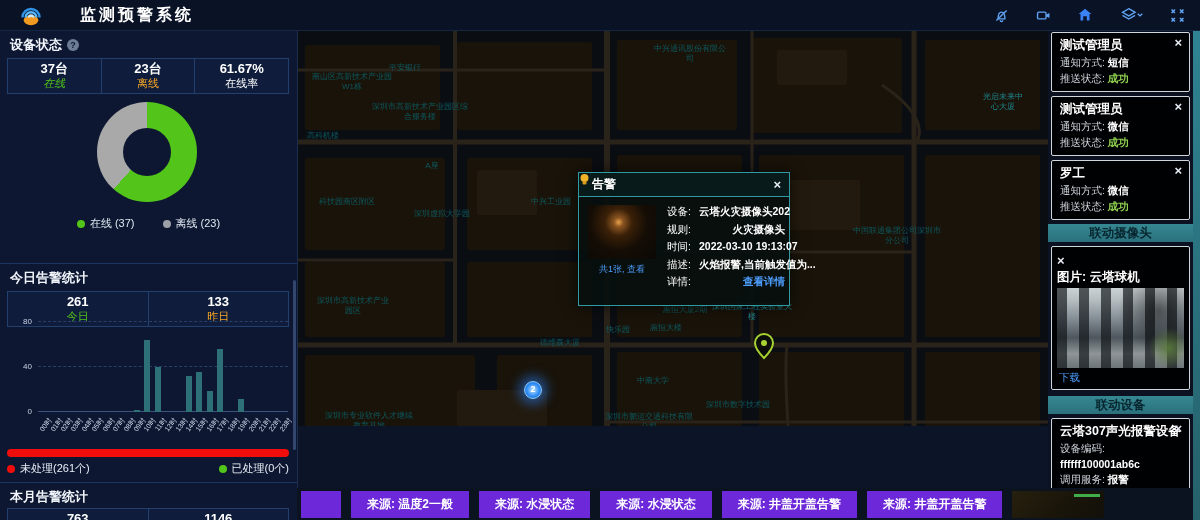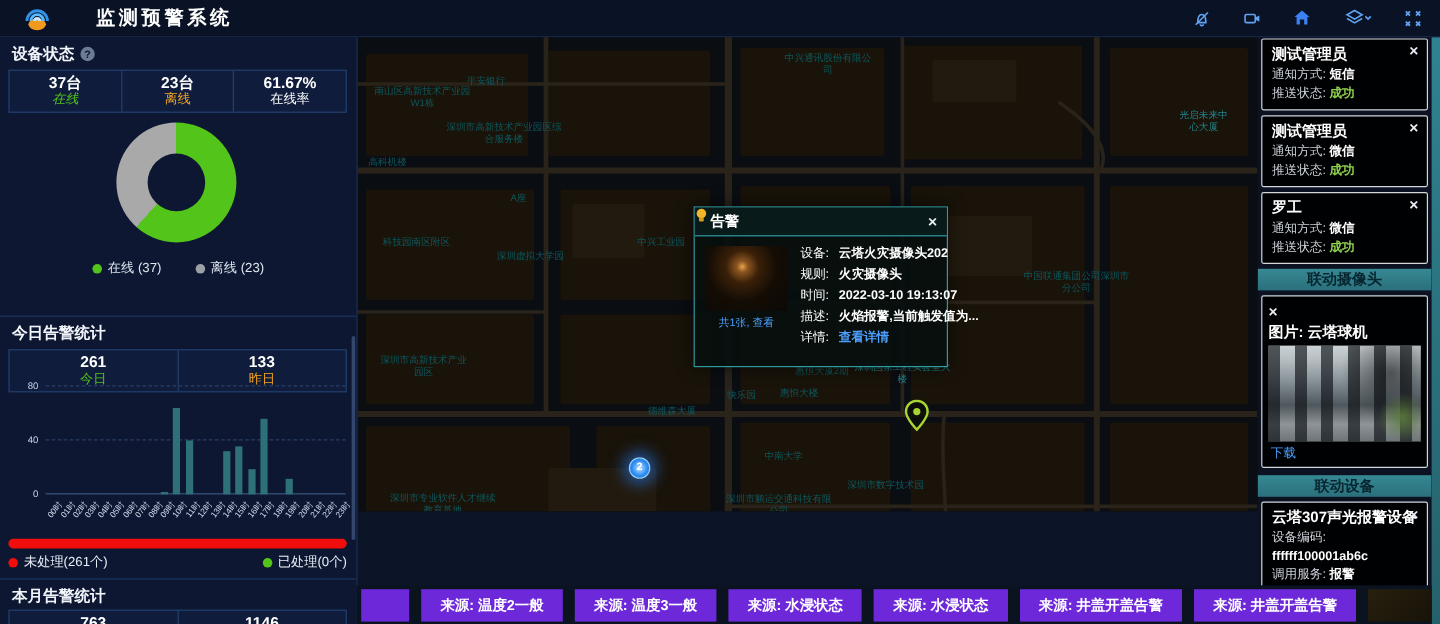--- a/index.html
+++ b/index.html
@@ -50,21 +50,21 @@
   .pin{position:absolute;transform:translate(-50%,-90%);}
   
   .popup{position:absolute;left:281px;top:142px;width:210px;height:132px;background:rgba(8,15,14,0.93);border:1px solid #2f9aa0;box-shadow:0 0 14px rgba(0,0,0,.65);z-index:20;}
   .popup-hd{height:23px;background:rgba(10,28,28,.9);border-bottom:1px solid #2f9aa0;display:flex;align-items:center;padding:0 8px;}
   .popup-title{font-size:12px;font-weight:bold;color:#fff;margin-left:5px;flex:1;}
   .close-x{color:#e8eef7;font-size:13px;line-height:13px;cursor:pointer;font-weight:bold;}
   .popup-body{position:relative;}
   .popup-img{position:absolute;left:9px;top:8px;width:68px;height:54px;background:radial-gradient(circle at 45% 32%,#e8a24a 0%,#8a5420 9%,#3a2008 26%,#140d05 55%,#0b0805 100%);}
   .popup-caption{position:absolute;left:9px;top:66px;width:68px;text-align:center;font-size:9px;color:#4d9fff;cursor:pointer;}
   .popup-rows{position:absolute;left:88px;top:6px;width:118px;}
-  .popup-row{display:flex;font-size:10.5px;line-height:17.5px;color:#fff;white-space:nowrap;}
+  .popup-row{display:flex;font-size:10.5px;line-height:17.5px;color:#fff;white-space:nowrap;justify-content:space-between;}
   .popup-row .lb{width:32px;flex:none;}
   .popup-row .vl{font-weight:bold;}
   .popup-row .vl.link{color:#4d9fff;font-weight:bold;cursor:pointer;}
   
   .right{position:absolute;left:1048px;top:30px;width:145px;height:458px;background:#0c1222;overflow:hidden;z-index:15;}
   .ncard{position:relative;margin:2px 3px 4px 3px;background:rgba(0,0,0,.92);border:1px solid #cfd6dc;border-radius:2px;padding:4px 8px 5px 8px;}
   .ncard .card-x{position:absolute;right:7px;top:3px;}
   .card-title{font-size:12.5px;font-weight:bold;color:#fff;line-height:17px;margin-bottom:1px;}
   .card-row{font-size:10.5px;line-height:15.5px;color:#fff;}
   .card-row .lb{color:#ccd3da;}
@@ -412,19 +412,18 @@
         <div class="card-row"></div>
       </div>
     </div>
 </div>
 
 <div class="v-scrollbar"></div>
 
 <div class="ticker" id="ticker">
     <span class="chip cut"></span>
     <span class="chip">来源: 温度2一般</span>
-    <span class="chip">来源: 温度3一般</span>
     <span class="chip">来源: 水浸状态</span>
     <span class="chip">来源: 水浸状态</span>
     <span class="chip">来源: 井盖开盖告警</span>
     <span class="chip">来源: 井盖开盖告警</span>
     <span class="thumb-img"></span>
   </div>
 
 </body></html>

